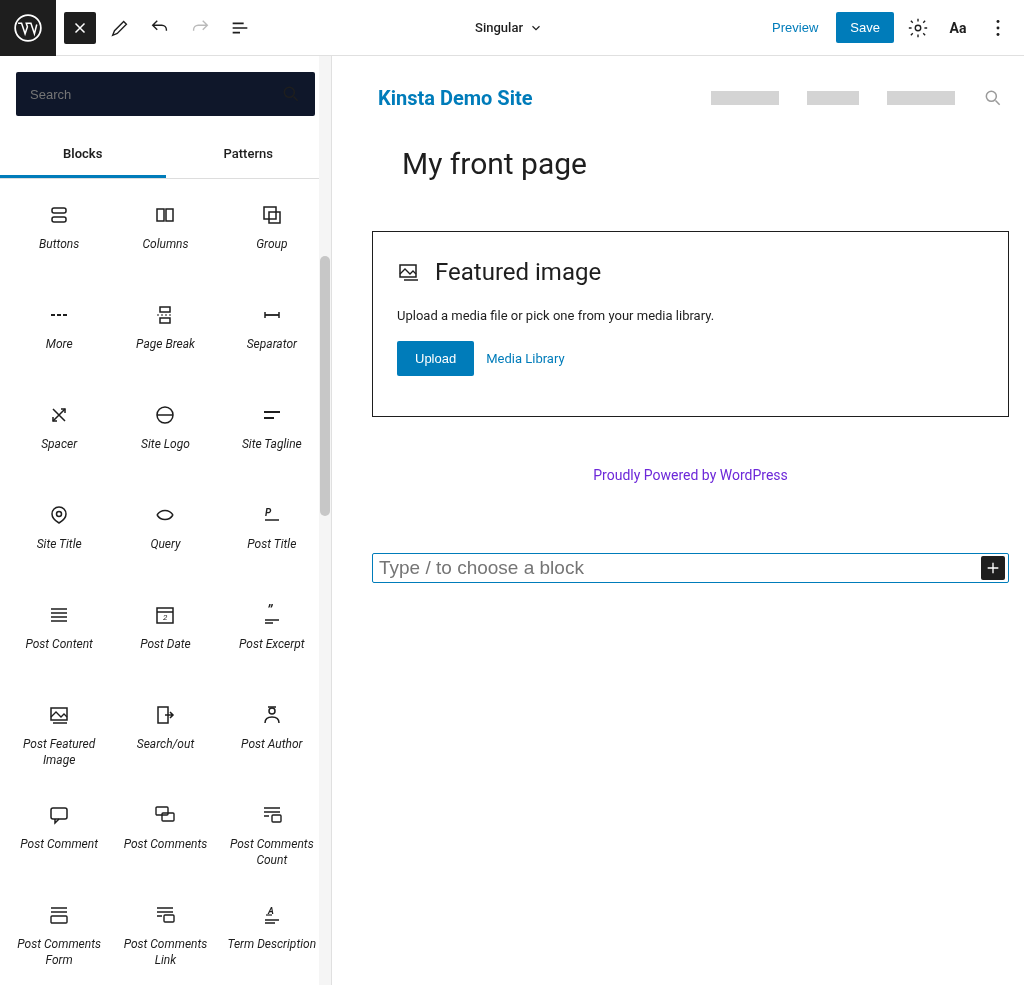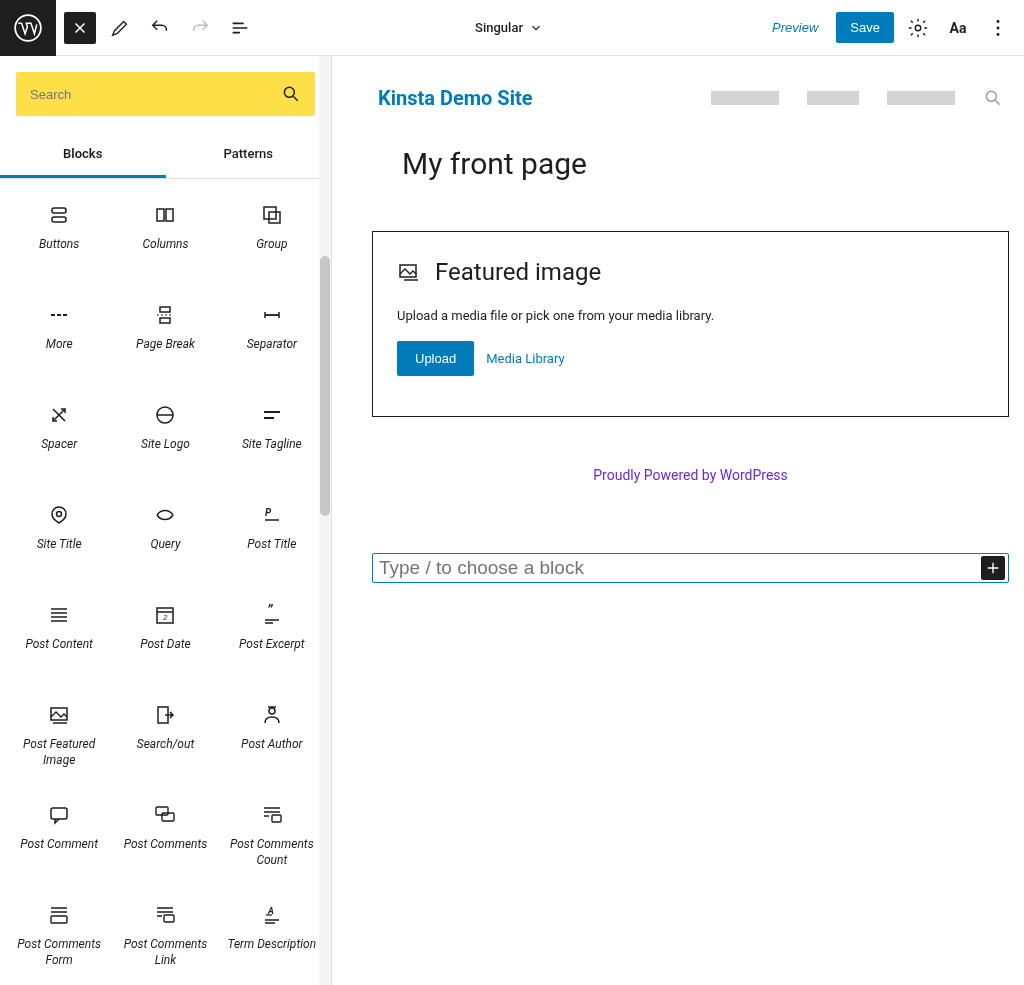--- a/index.html
+++ b/index.html
@@ -4,27 +4,27 @@
 <style>
   * { box-sizing: border-box; margin: 0; padding: 0; }
   body { font-family: -apple-system, BlinkMacSystemFont, "Segoe UI", Roboto, sans-serif; width: 1024px; height: 985px; overflow: hidden; background: #fff; color: #1e1e1e; }
   .topbar { height: 56px; display: flex; align-items: center; border-bottom: 1px solid #e0e0e0; }
   .wp-logo { width: 56px; height: 56px; background: #1e1e1e; display: flex; align-items: center; justify-content: center; }
   .topbar-left { display: flex; align-items: center; gap: 8px; padding-left: 8px; }
   .icon-btn { width: 32px; height: 32px; display: flex; align-items: center; justify-content: center; cursor: pointer; border-radius: 2px; }
   .icon-btn.dark { background: #1e1e1e; }
   .topbar-center { flex: 1; display: flex; justify-content: center; align-items: center; gap: 6px; font-size: 13px; font-weight: 500; }
   .topbar-right { display: flex; align-items: center; gap: 8px; padding-right: 10px; }
-  .link-btn { color: #007cba; font-size: 13px; background: none; border: none; cursor: pointer; padding: 6px 10px; font-style: italic; }
+  .link-btn { color: #007cba; font-size: 13px; background: none; border: none; cursor: pointer; padding: 6px 10px; }
   .save-btn { background: #007cba; color: #fff; border: none; font-size: 13px; padding: 8px 14px; cursor: pointer; border-radius: 2px; }
   .main { display: flex; height: calc(985px - 56px); }
   .sidebar { width: 332px; position: relative; display: flex; flex-direction: column; border-right: 1px solid #e0e0e0; }
   .sidebar::-webkit-scrollbar { width: 10px; }
   .search-wrap { padding: 16px; }
-  .search-box { background: #fde047; height: 44px; display: flex; align-items: center; padding: 0 14px; border-radius: 2px; }
+  .search-box { background: #0f172a; height: 44px; display: flex; align-items: center; padding: 0 14px; border-radius: 2px; }
   .search-box input { flex: 1; background: none; border: none; outline: none; font-size: 13px; color: #757575; }
   .tabs { display: flex; border-bottom: 1px solid #ddd; }
   .tab { flex: 1; text-align: center; padding: 14px 0; font-size: 13px; font-weight: 500; cursor: pointer; border-bottom: 3px solid transparent; }
   .tab.active { border-bottom-color: #007cba; font-weight: 600; }
   .blocks-panel { flex: 1; overflow-y: auto; padding: 10px 6px 20px 6px; }
   .blocks-grid { display: grid; grid-template-columns: repeat(3, 1fr); }
   .block-item { display: flex; flex-direction: column; align-items: center; justify-content: flex-start; padding: 14px 4px 14px 4px; cursor: pointer; border-radius: 2px; min-height: 100px; font-style: italic; }
   .block-icon { width: 24px; height: 24px; display: flex; align-items: center; justify-content: center; margin-bottom: 10px; }
   .block-label { font-size: 12px; text-align: center; line-height: 1.3; }
   .scrollbar-vis { position: absolute; right: 0; top: 0; width: 12px; height: 100%; background: #f5f5f5; }

